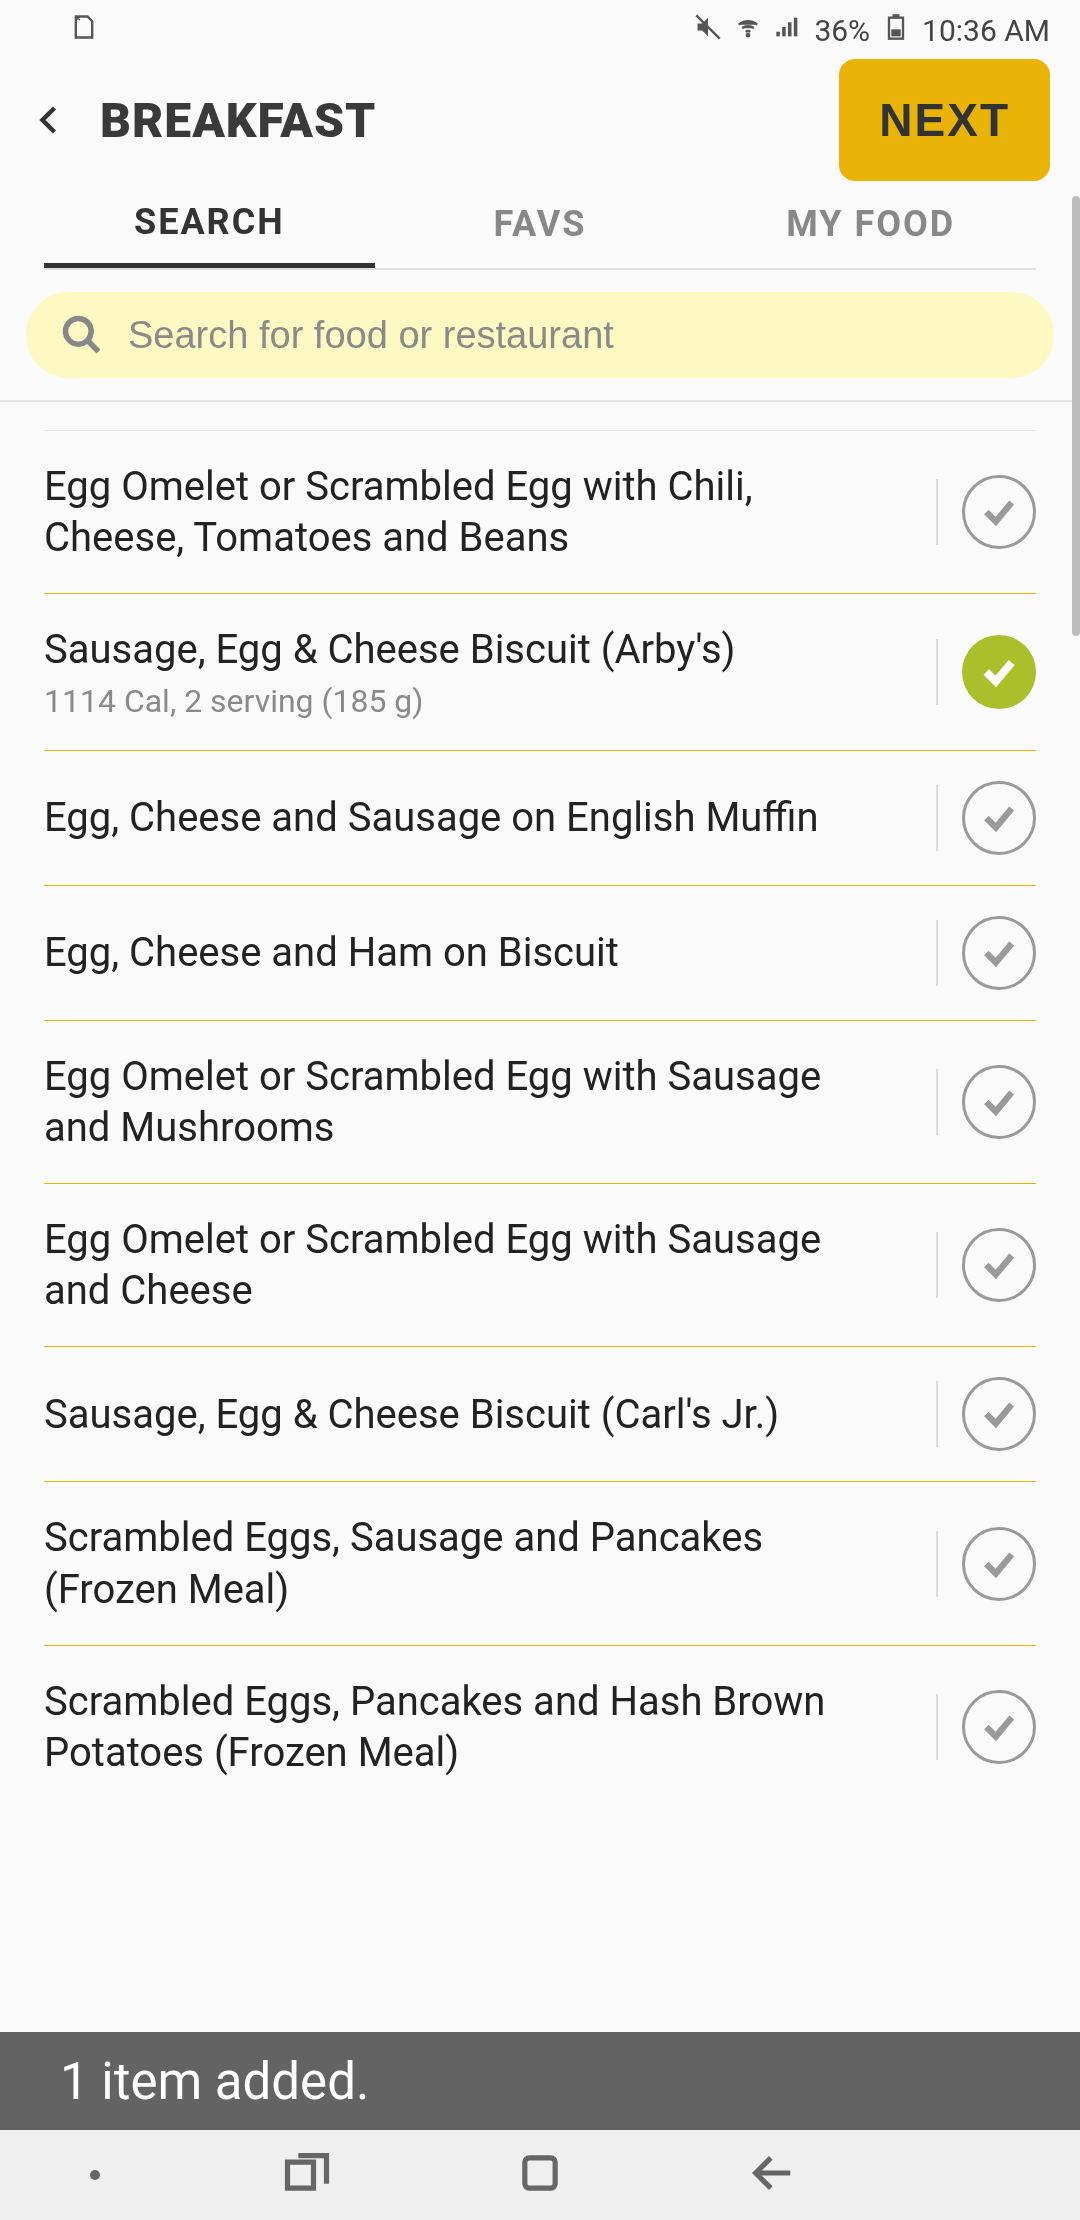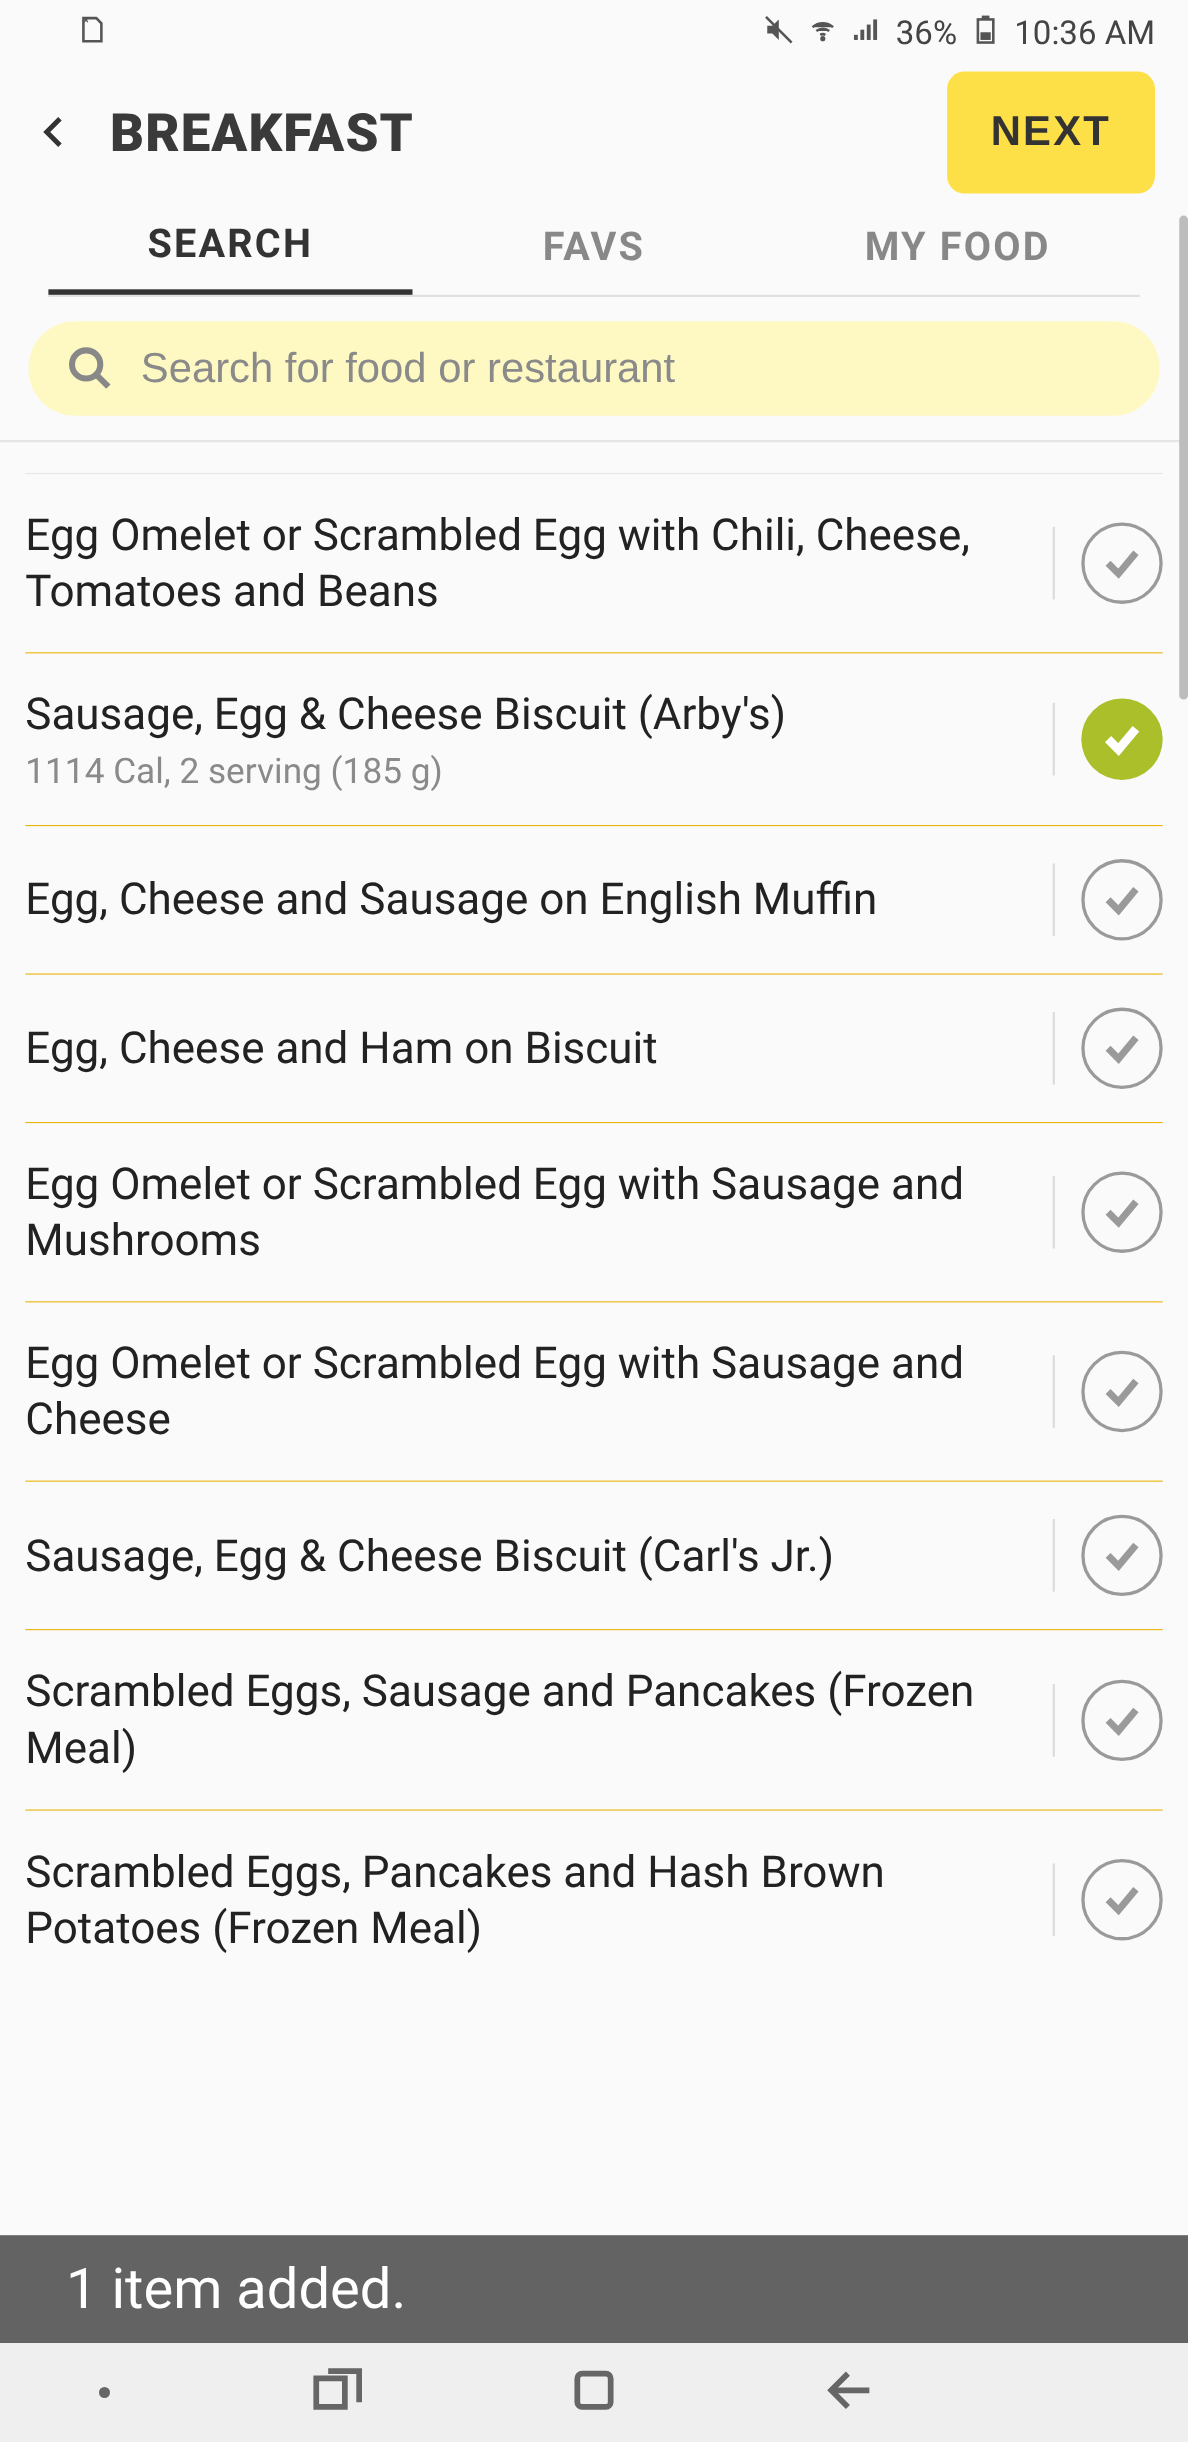--- a/index.html
+++ b/index.html
@@ -35,23 +35,23 @@
   .header .back { width: 40px; height: 40px; display: flex; align-items: center; justify-content: center; }
   .header .back svg { width: 36px; height: 36px; stroke: #333; stroke-width: 3; fill: none; }
   .header .title {
     font-size: 48px;
     font-weight: 900;
     letter-spacing: 1px;
     color: #3a3a3a;
     flex: 1;
   }
   .header .next-btn {
-    background: #fde047;
+    background: #eab308;
     color: #333;
-    font-size: 38px;
+    font-size: 46px;
     font-weight: 700;
     letter-spacing: 2px;
     padding: 34px 40px;
     border-radius: 16px;
     border: none;
   }
   
   .tabs {
     display: flex;
     height: 90px;
@@ -88,21 +88,21 @@
     border: none;
     background: transparent;
     font-size: 38px;
     color: #888;
     flex: 1;
     outline: none;
   }
   .search-box input::placeholder { color: #8a8a8a; }
   .hr-full { height: 2px; background: #e5e5e5; }
   
-  .list { margin: 0 23px; margin-top: 28px; }
+  .list { margin: 0 44px; margin-top: 28px; }
   .row {
     display: flex;
     align-items: center;
     min-height: 130px;
     padding: 30px 0;
     border-top: 1px solid #eab308;
     gap: 24px;
   }
   .row:first-child { border-top: 1px solid #e6e6e6; }
   .row .text { flex: 1; padding-right: 16px; }

